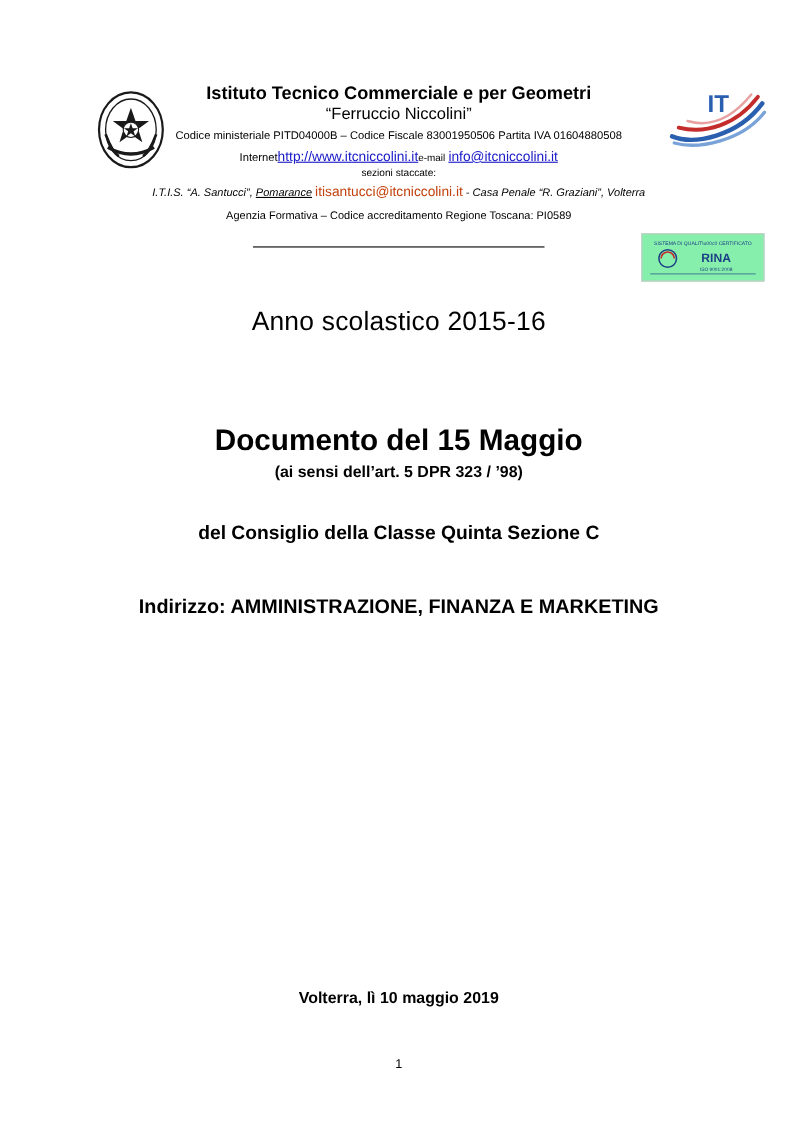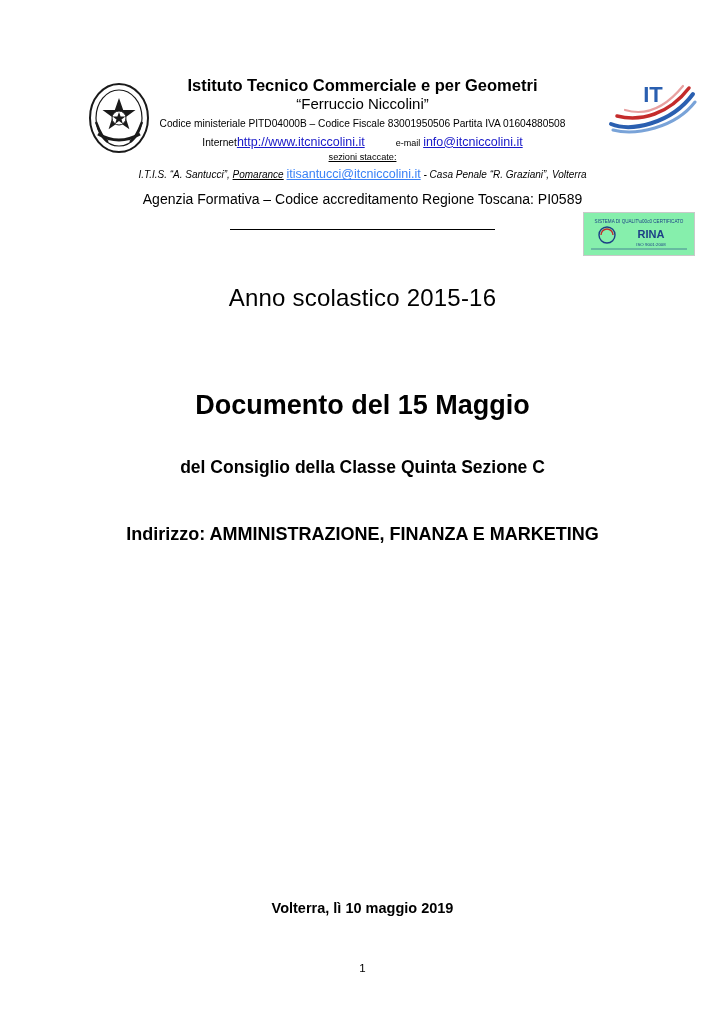--- a/index.html
+++ b/index.html
@@ -81,49 +81,47 @@
     font-size: 10.5px;
     margin: 3px 0 0 0;
     line-height: 1.25;
   }
   .internet-line .label { font-size: 10.2px; }
   .internet-line .url {
     font-size: 12.5px;
     color: #1818c8;
     text-decoration: underline;
   }
-  .internet-line .small-tag { font-size: 9px; padding-left: 31px; }
+  .internet-line .small-tag { font-size: 9px; }
   .internet-line .mail {
     font-size: 12.5px;
     color: #1818c8;
     text-decoration: underline;
   }
   .sezioni {
     font-size: 9.2px;
     margin: 2px 0 0 0;
-    text-decoration: underline;
   }
   .staccate {
     font-size: 10px;
     font-style: italic;
     margin: 4px 0 0 0;
     line-height: 1.3;
   }
   .staccate .pom {
     text-decoration: underline;
     font-style: italic;
   }
   .staccate .mail2 {
     font-size: 12.5px;
-    color: #3b82f6;
-    text-decoration: underline;
+    color: #c2410c;
     font-style: normal;
   }
   .agenzia {
-    font-size: 14px;
+    font-size: 10px;
     margin: 8px 0 0 0;
   }
   .hr-rule {
     width: 265px;
     margin: 22px auto 0 auto;
     border: none;
     border-top: 1px solid #000000;
     height: 0;
   }
 
@@ -235,20 +233,21 @@
         <line x1="6" y1="35" x2="102" y2="35" stroke="#1c3f86" stroke-width="0.6"></line>
       </svg>
     </div>
 
     <hr class="hr-rule">
   </div>
 
   <div class="anno">Anno scolastico 2015-16</div>
 
   <div class="doc-title">Documento del 15 Maggio</div>
+  <div class="doc-sub">(ai sensi dell’art. 5 DPR 323 / ’98)</div>
 
   <div class="consiglio">del Consiglio della Classe Quinta Sezione C</div>
 
   <div class="indirizzo">
     <span class="lab">Indirizzo: </span><span>AMMINISTRAZIONE, FINANZA E MARKETING</span>
   </div>
 
   <div class="luogo-data">Volterra, lì 10 maggio 2019</div>
 
   <div class="page-number">1</div>

